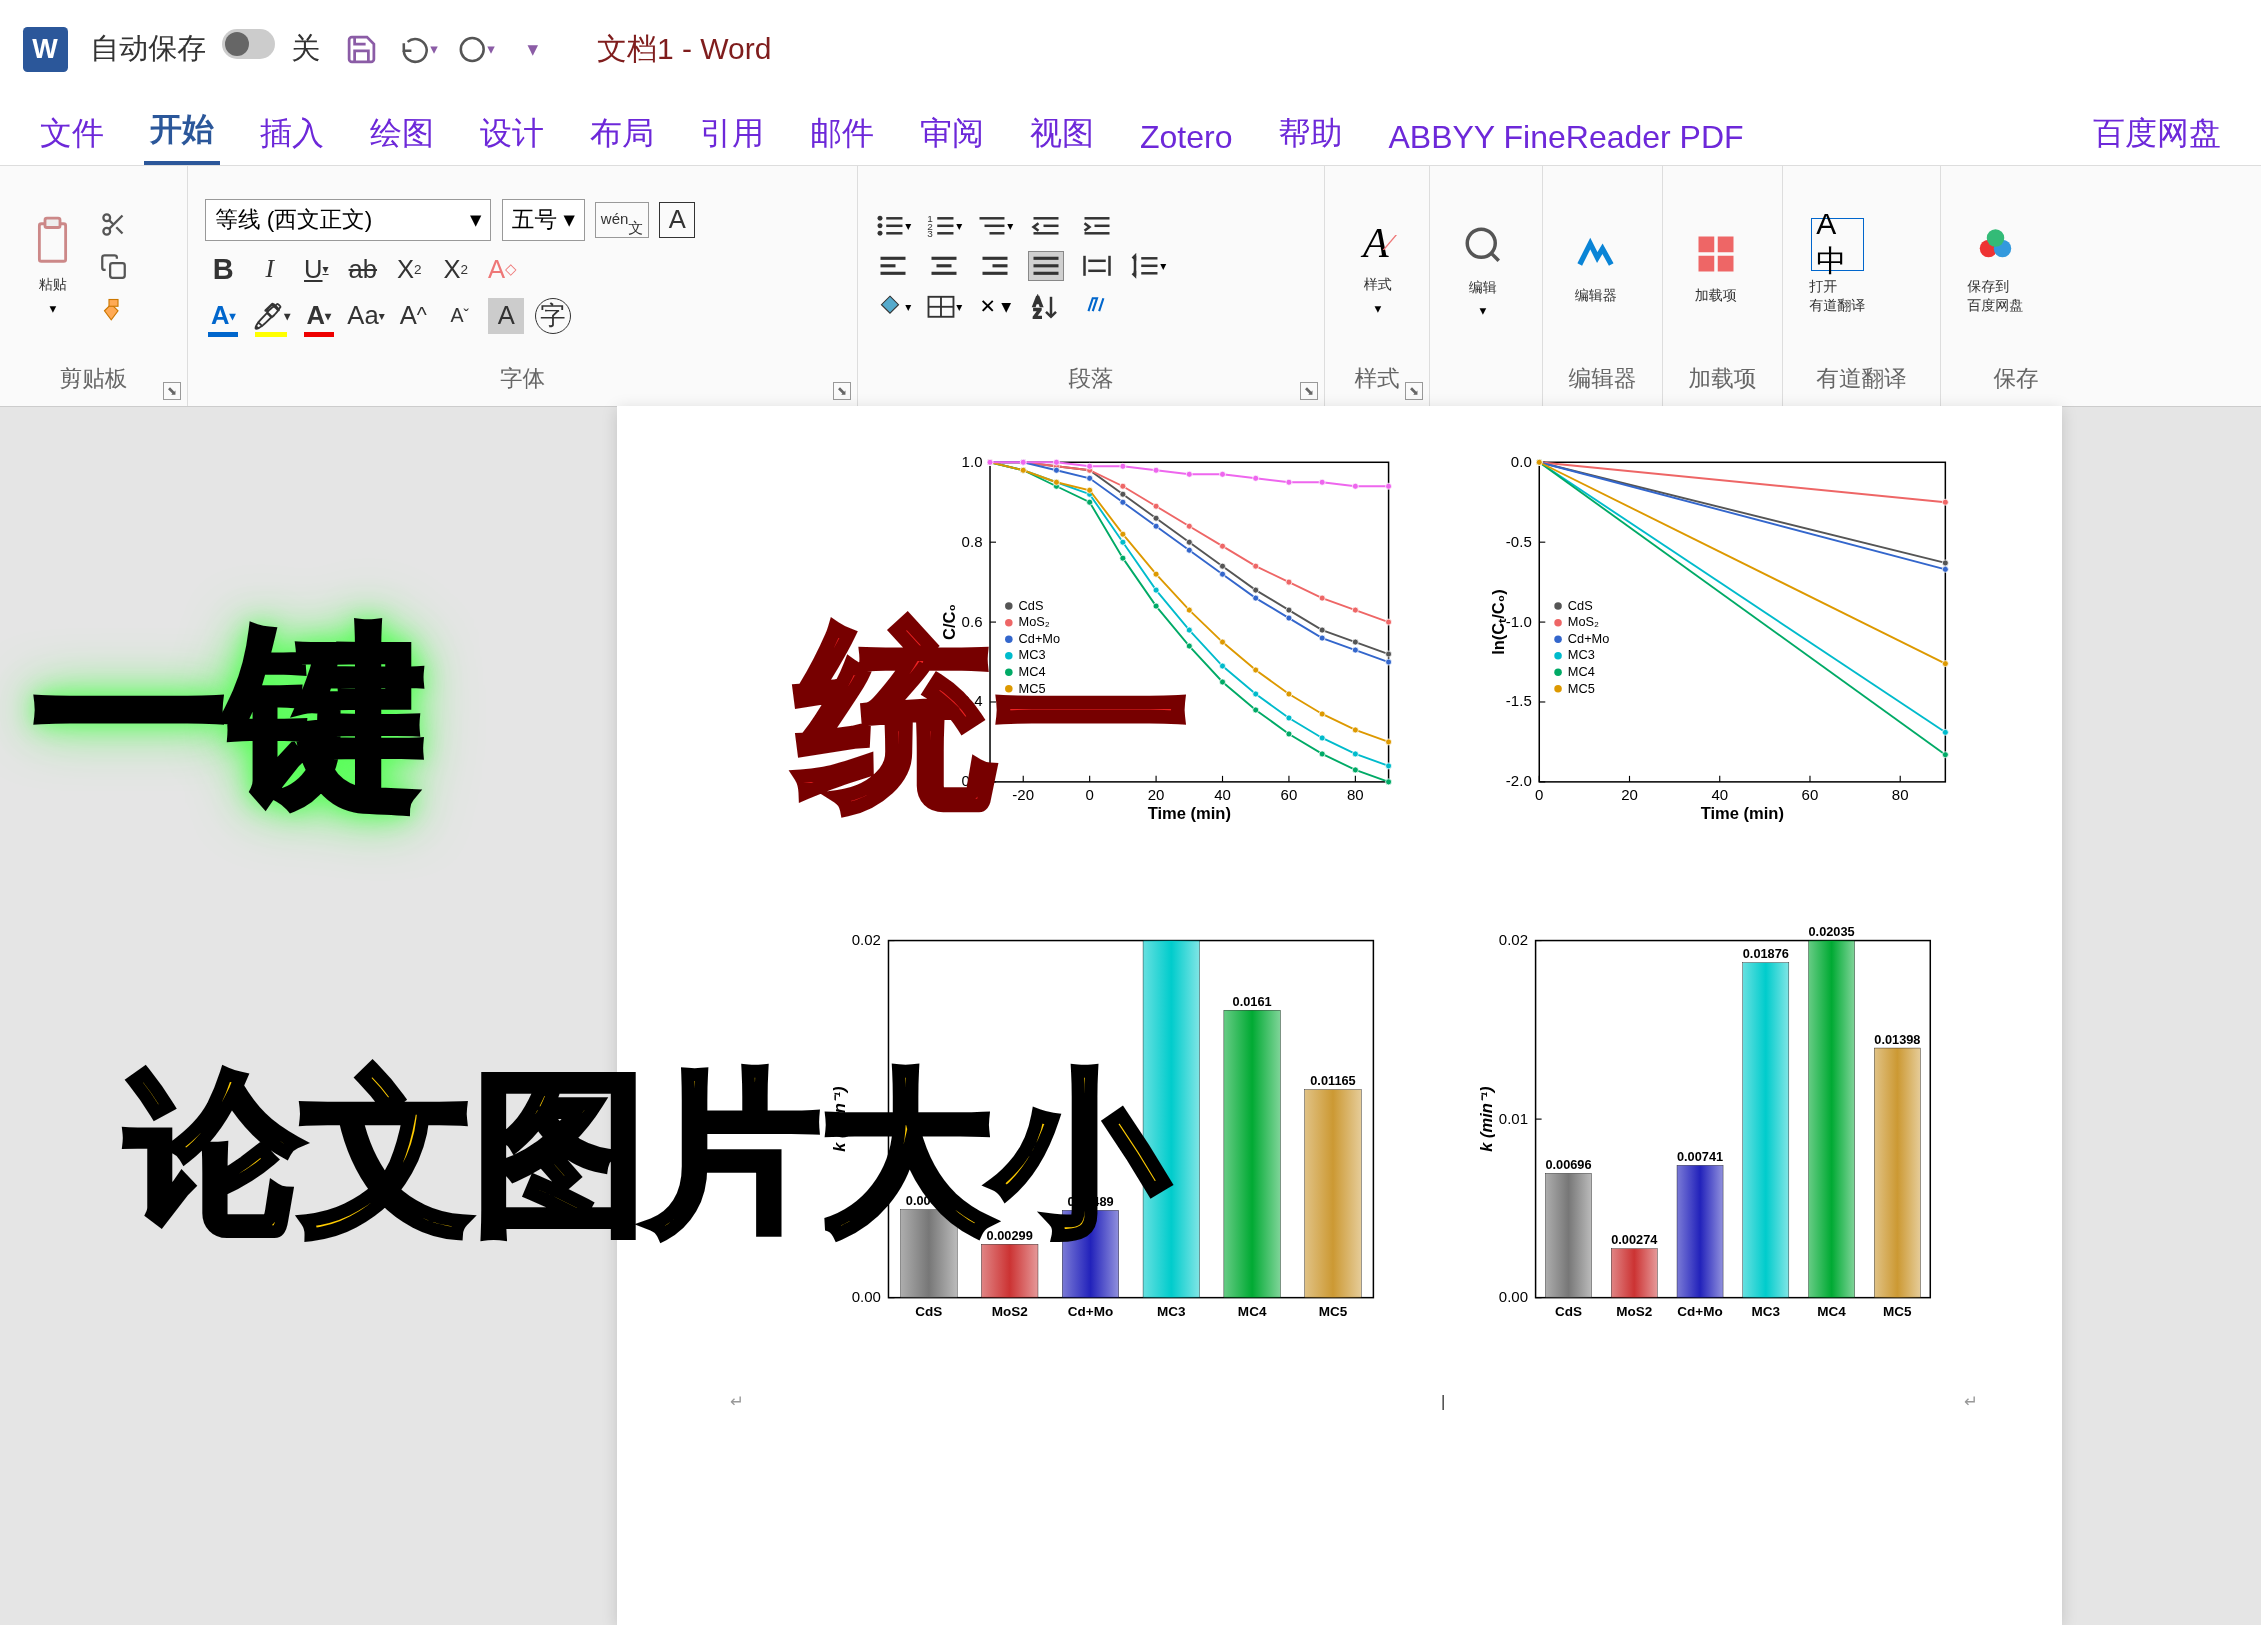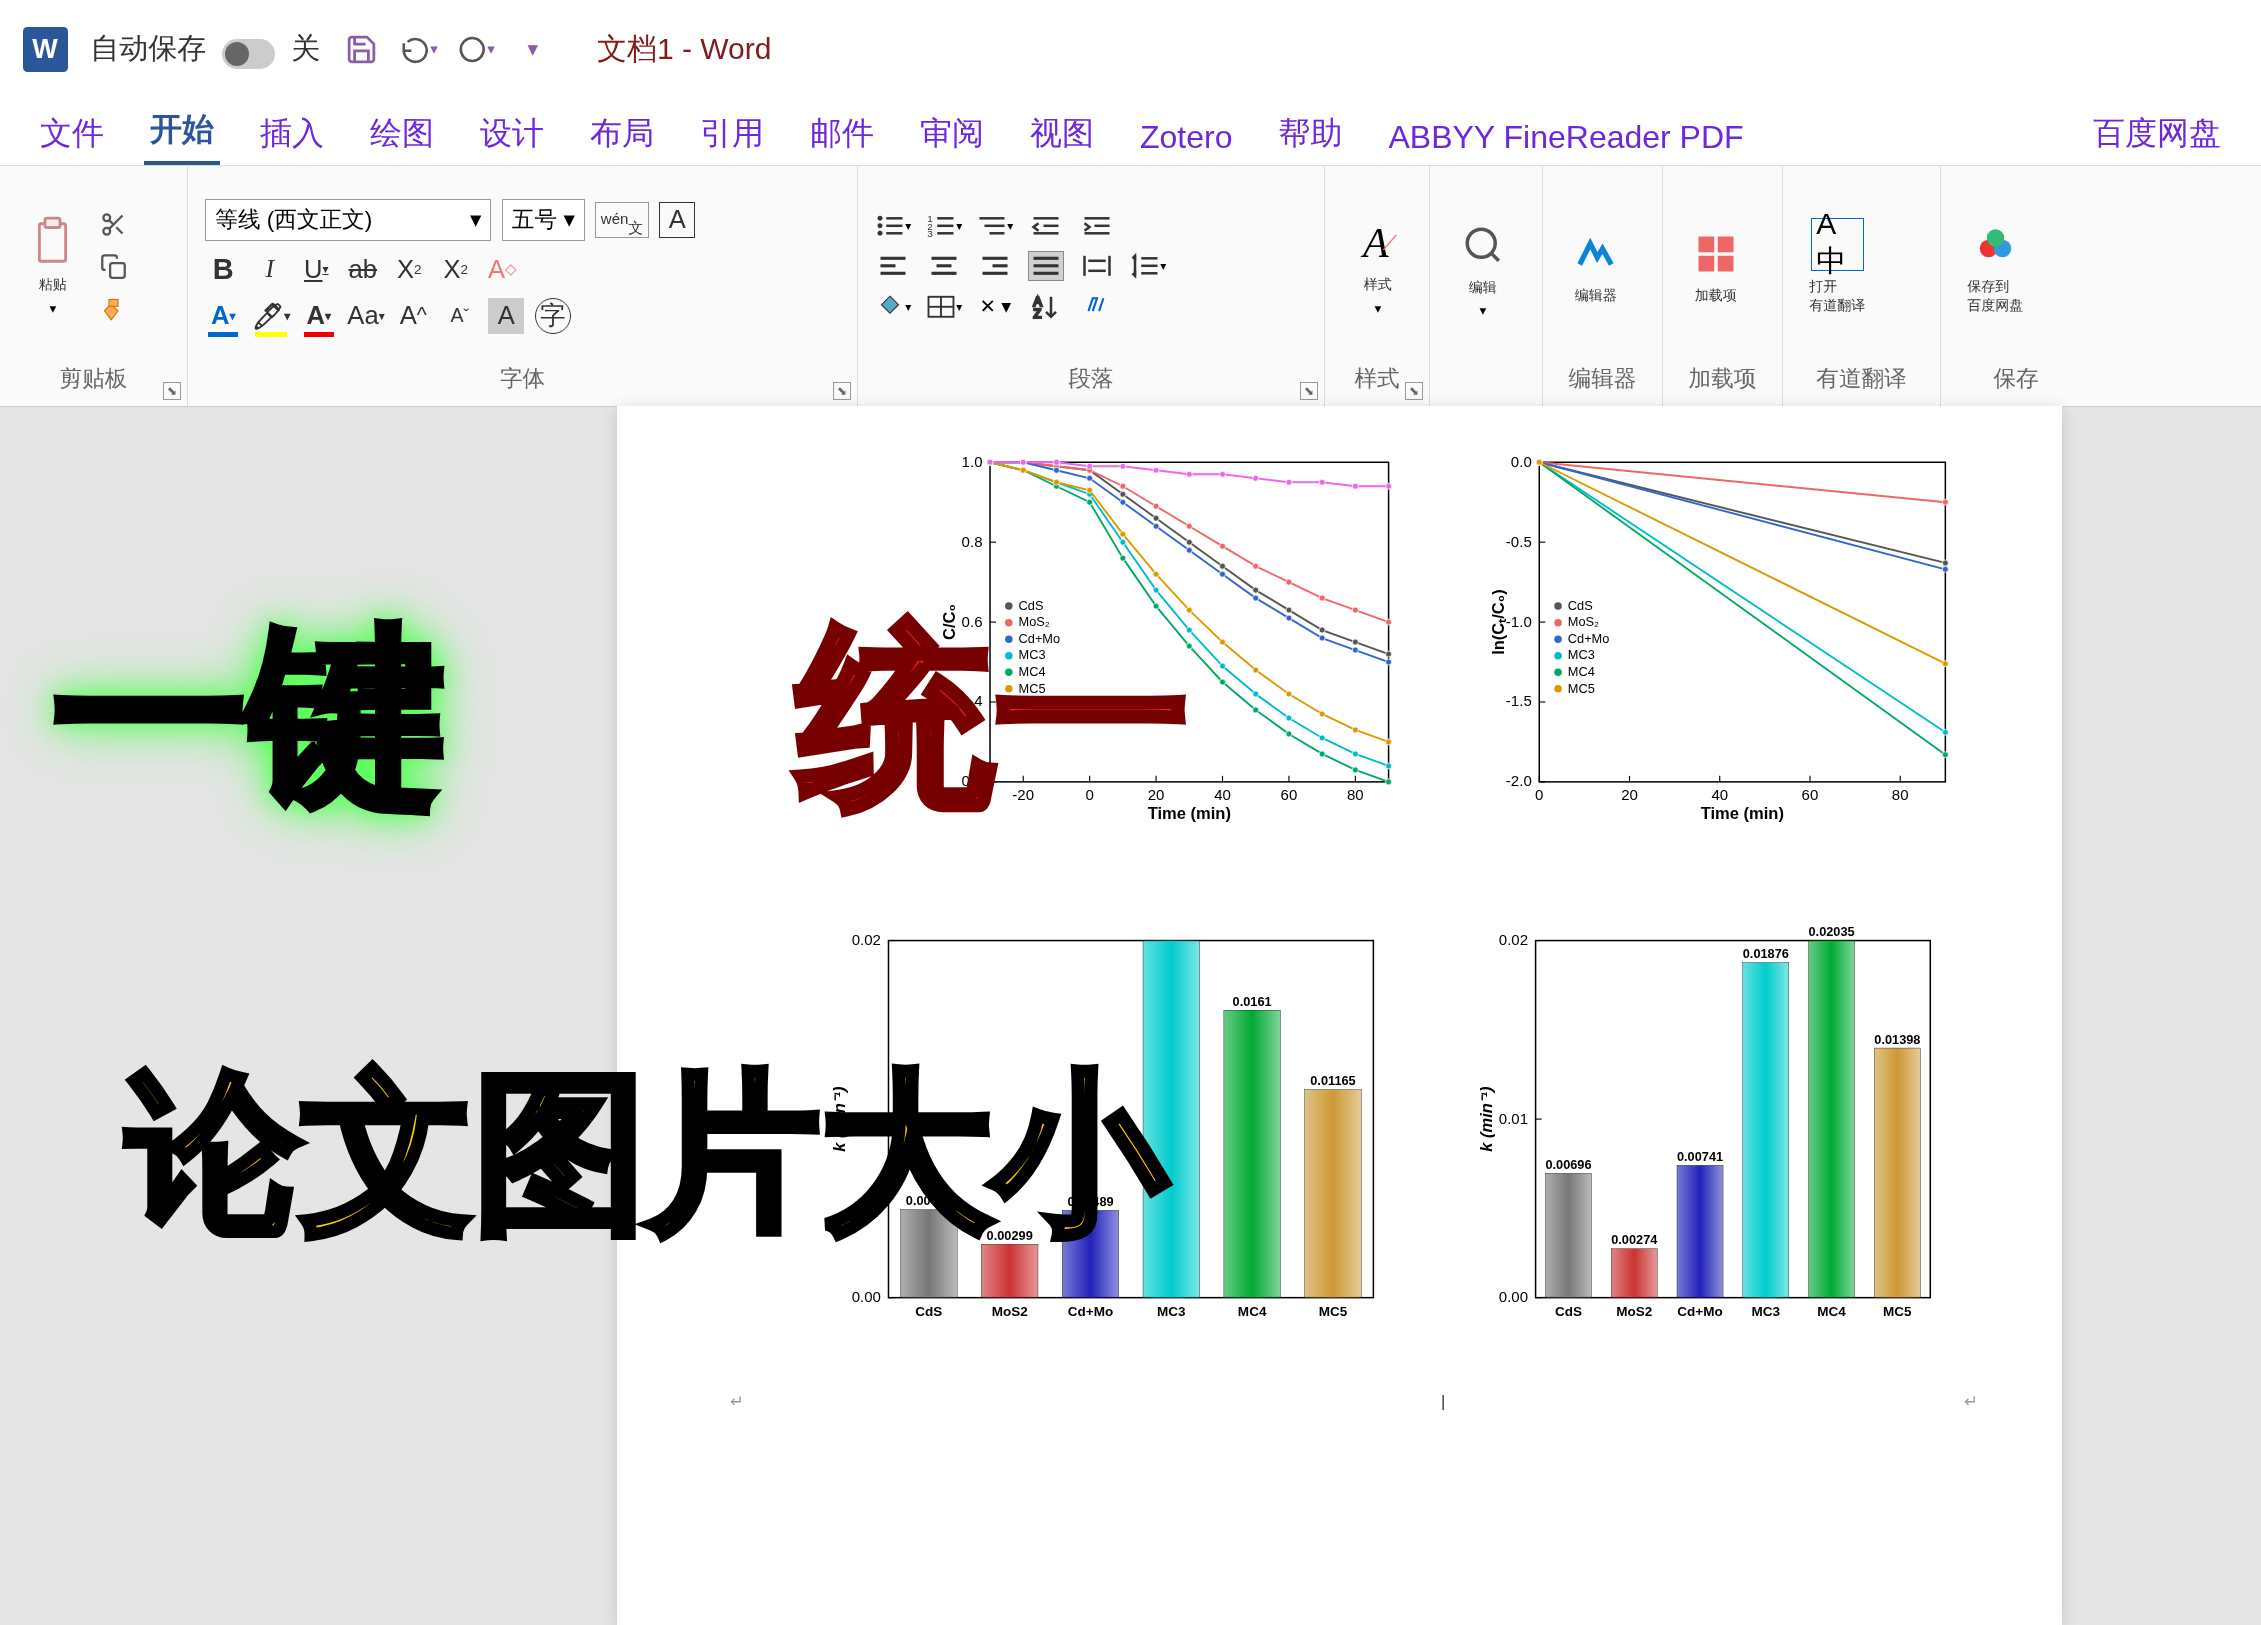--- a/index.html
+++ b/index.html
@@ -1,19 +1,19 @@
 <!DOCTYPE html>
 <html style="font-size:12px"><head>
 <meta charset="utf-8">
 <style>
 *{box-sizing:border-box;margin:0;padding:0;font-family:"Microsoft YaHei","Segoe UI",sans-serif;}
 body{background:#e5e5e5;width:2261px;height:1625px;overflow:hidden;position:relative;}
 .titlebar{height:98px;background:#fff;display:flex;align-items:center;padding:0 22.6px;gap:22.6px;}
 .word-icon{width:45px;height:45px;background:#2b579a;border-radius:4.5px;display:flex;align-items:center;justify-content:center;color:#fff;font-weight:bold;font-size:27px;}
-.autosave{display:flex;align-items:flex-end;gap:16px;font-size:29px;color:#333;}
+.autosave{display:flex;align-items:flex-start;gap:16px;font-size:29px;color:#333;}
 .toggle{width:53px;height:30px;border-radius:15px;background:#ccc;position:relative;}
 .toggle::after{content:"";position:absolute;left:3px;top:3px;width:24px;height:24px;border-radius:50%;background:#666;}
 .qat{display:flex;align-items:center;gap:19px;}
 .qat-btn{width:38px;height:38px;display:flex;align-items:center;justify-content:center;color:#8b5ca6;cursor:pointer;}
 .doc-title{font-size:30px;color:#7f1d1d;margin-left:22.6px;}
 .search-box{flex:0 0 790px;margin-left:auto;margin-right:30px;height:60px;border:1.5px solid #888;border-radius:6px;display:flex;align-items:center;padding:0 19px;gap:15px;}
 .search-box input{border:none;outline:none;font-size:29px;width:100%;background:transparent;}
 .tabs{height:68px;background:#fff;display:flex;align-items:flex-end;padding:0 34px;gap:34px;border-bottom:1.5px solid #ddd;}
 .tab{font-size:32px;color:#6d28d9;padding:9px 6px;cursor:pointer;}
 .tab.active{font-weight:bold;border-bottom:4.5px solid #2b579a;color:#2b579a;}
@@ -40,21 +40,21 @@
 .color-a{position:relative;font-weight:bold;}
 .color-a::after{content:"";position:absolute;bottom:-3px;left:3px;right:3px;height:4.5px;background:var(--c,#ff0);}
 .para-controls{display:flex;flex-direction:column;gap:10.5px;width:414px;}
 .para-row{display:flex;align-items:center;gap:15px;}
 .pbtn{width:36px;height:30px;display:flex;align-items:center;justify-content:center;cursor:pointer;}
 .pbtn svg{width:30px;height:25.6px;}
 .pbtn.active{background:#d0d0d0;border:0.8px solid #888;}
 .page-area{position:absolute;top:406px;left:617px;width:1445px;height:1219px;background:#fff;box-shadow:0 3px 15px rgba(0,0,0,0.15);}
 .chart-wrap{position:absolute;background:#fff;}
 .overlay-text{position:absolute;font-weight:900;-webkit-text-stroke:7.5px #000;}
-.ot1{top:587px;left:52px;font-size:196px;color:#000;text-shadow:0 0 22.6px #5f5,0 0 38px #5f5,0 0 60px #5f5;}
+.ot1{top:587px;left:32px;font-size:196px;color:#000;text-shadow:0 0 22.6px #5f5,0 0 38px #5f5,0 0 60px #5f5;}
 .ot2{top:587px;left:798px;font-size:196px;color:#e22;-webkit-text-stroke:7.5px #700;}
 .ot3{top:1038px;left:128px;font-size:173px;color:#fc0;font-family:Liberation Mono, monospace;-webkit-text-stroke:7.5px #000;}
 </style>
 </head>
 <body>
 
 <div class="titlebar">
   <div class="word-icon">W</div>
   <div class="autosave">
     <span>自动保存</span>

